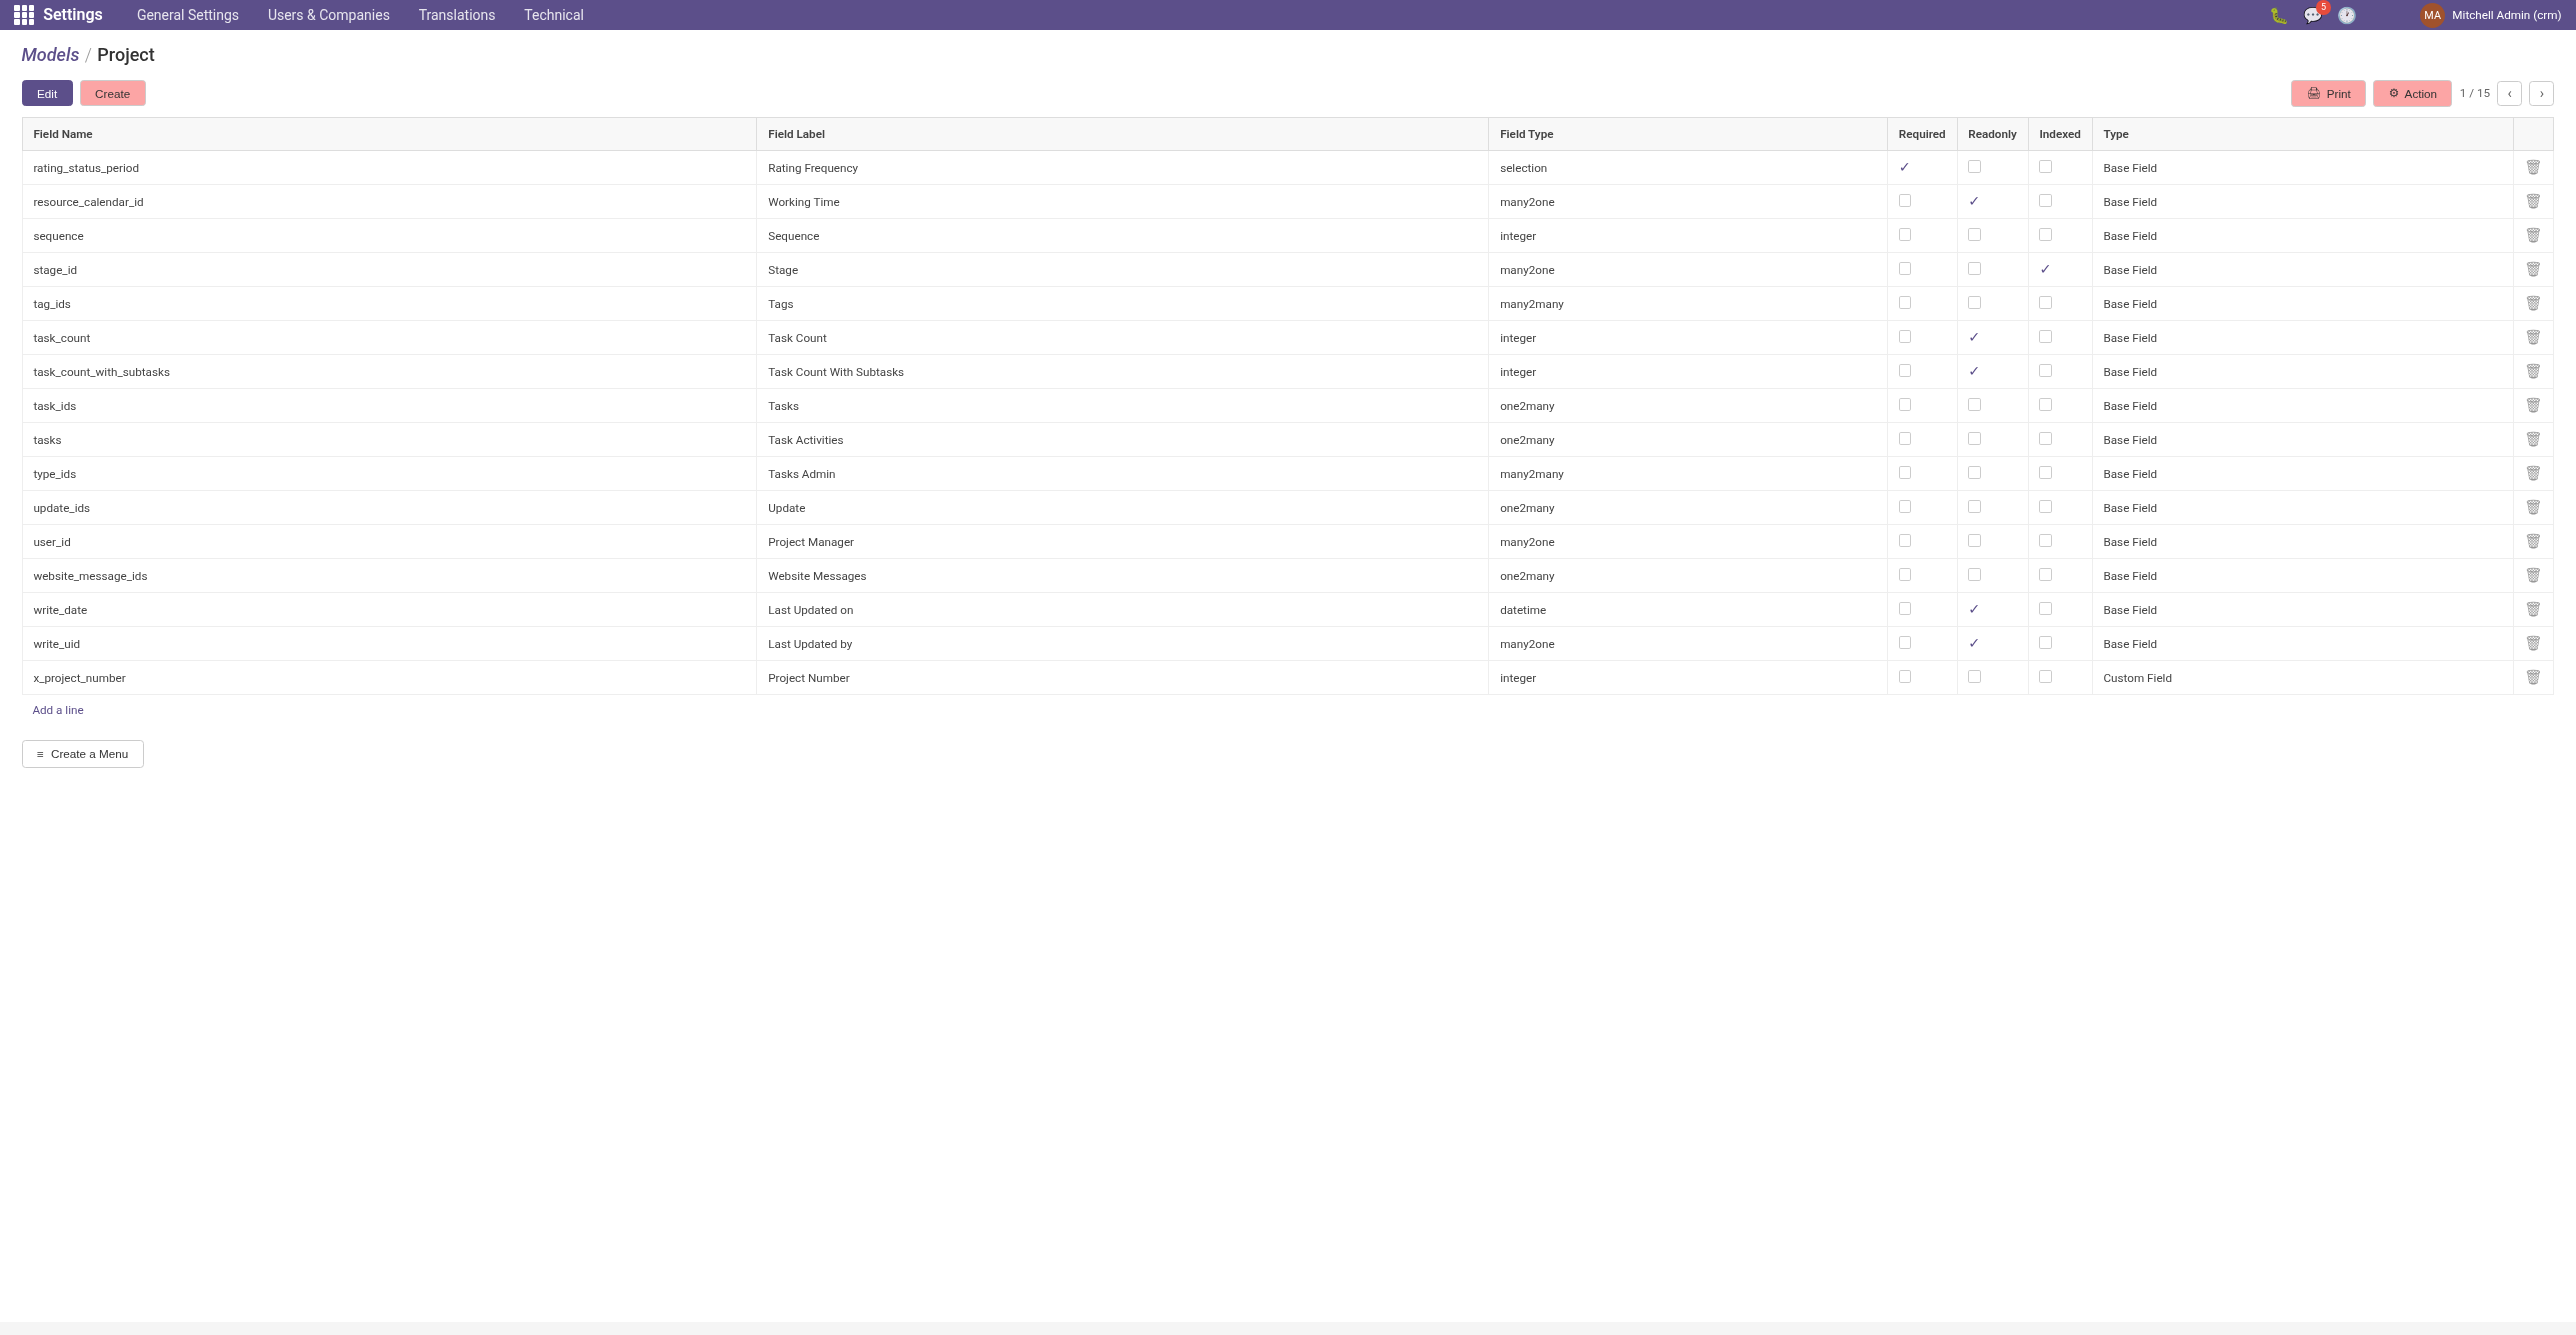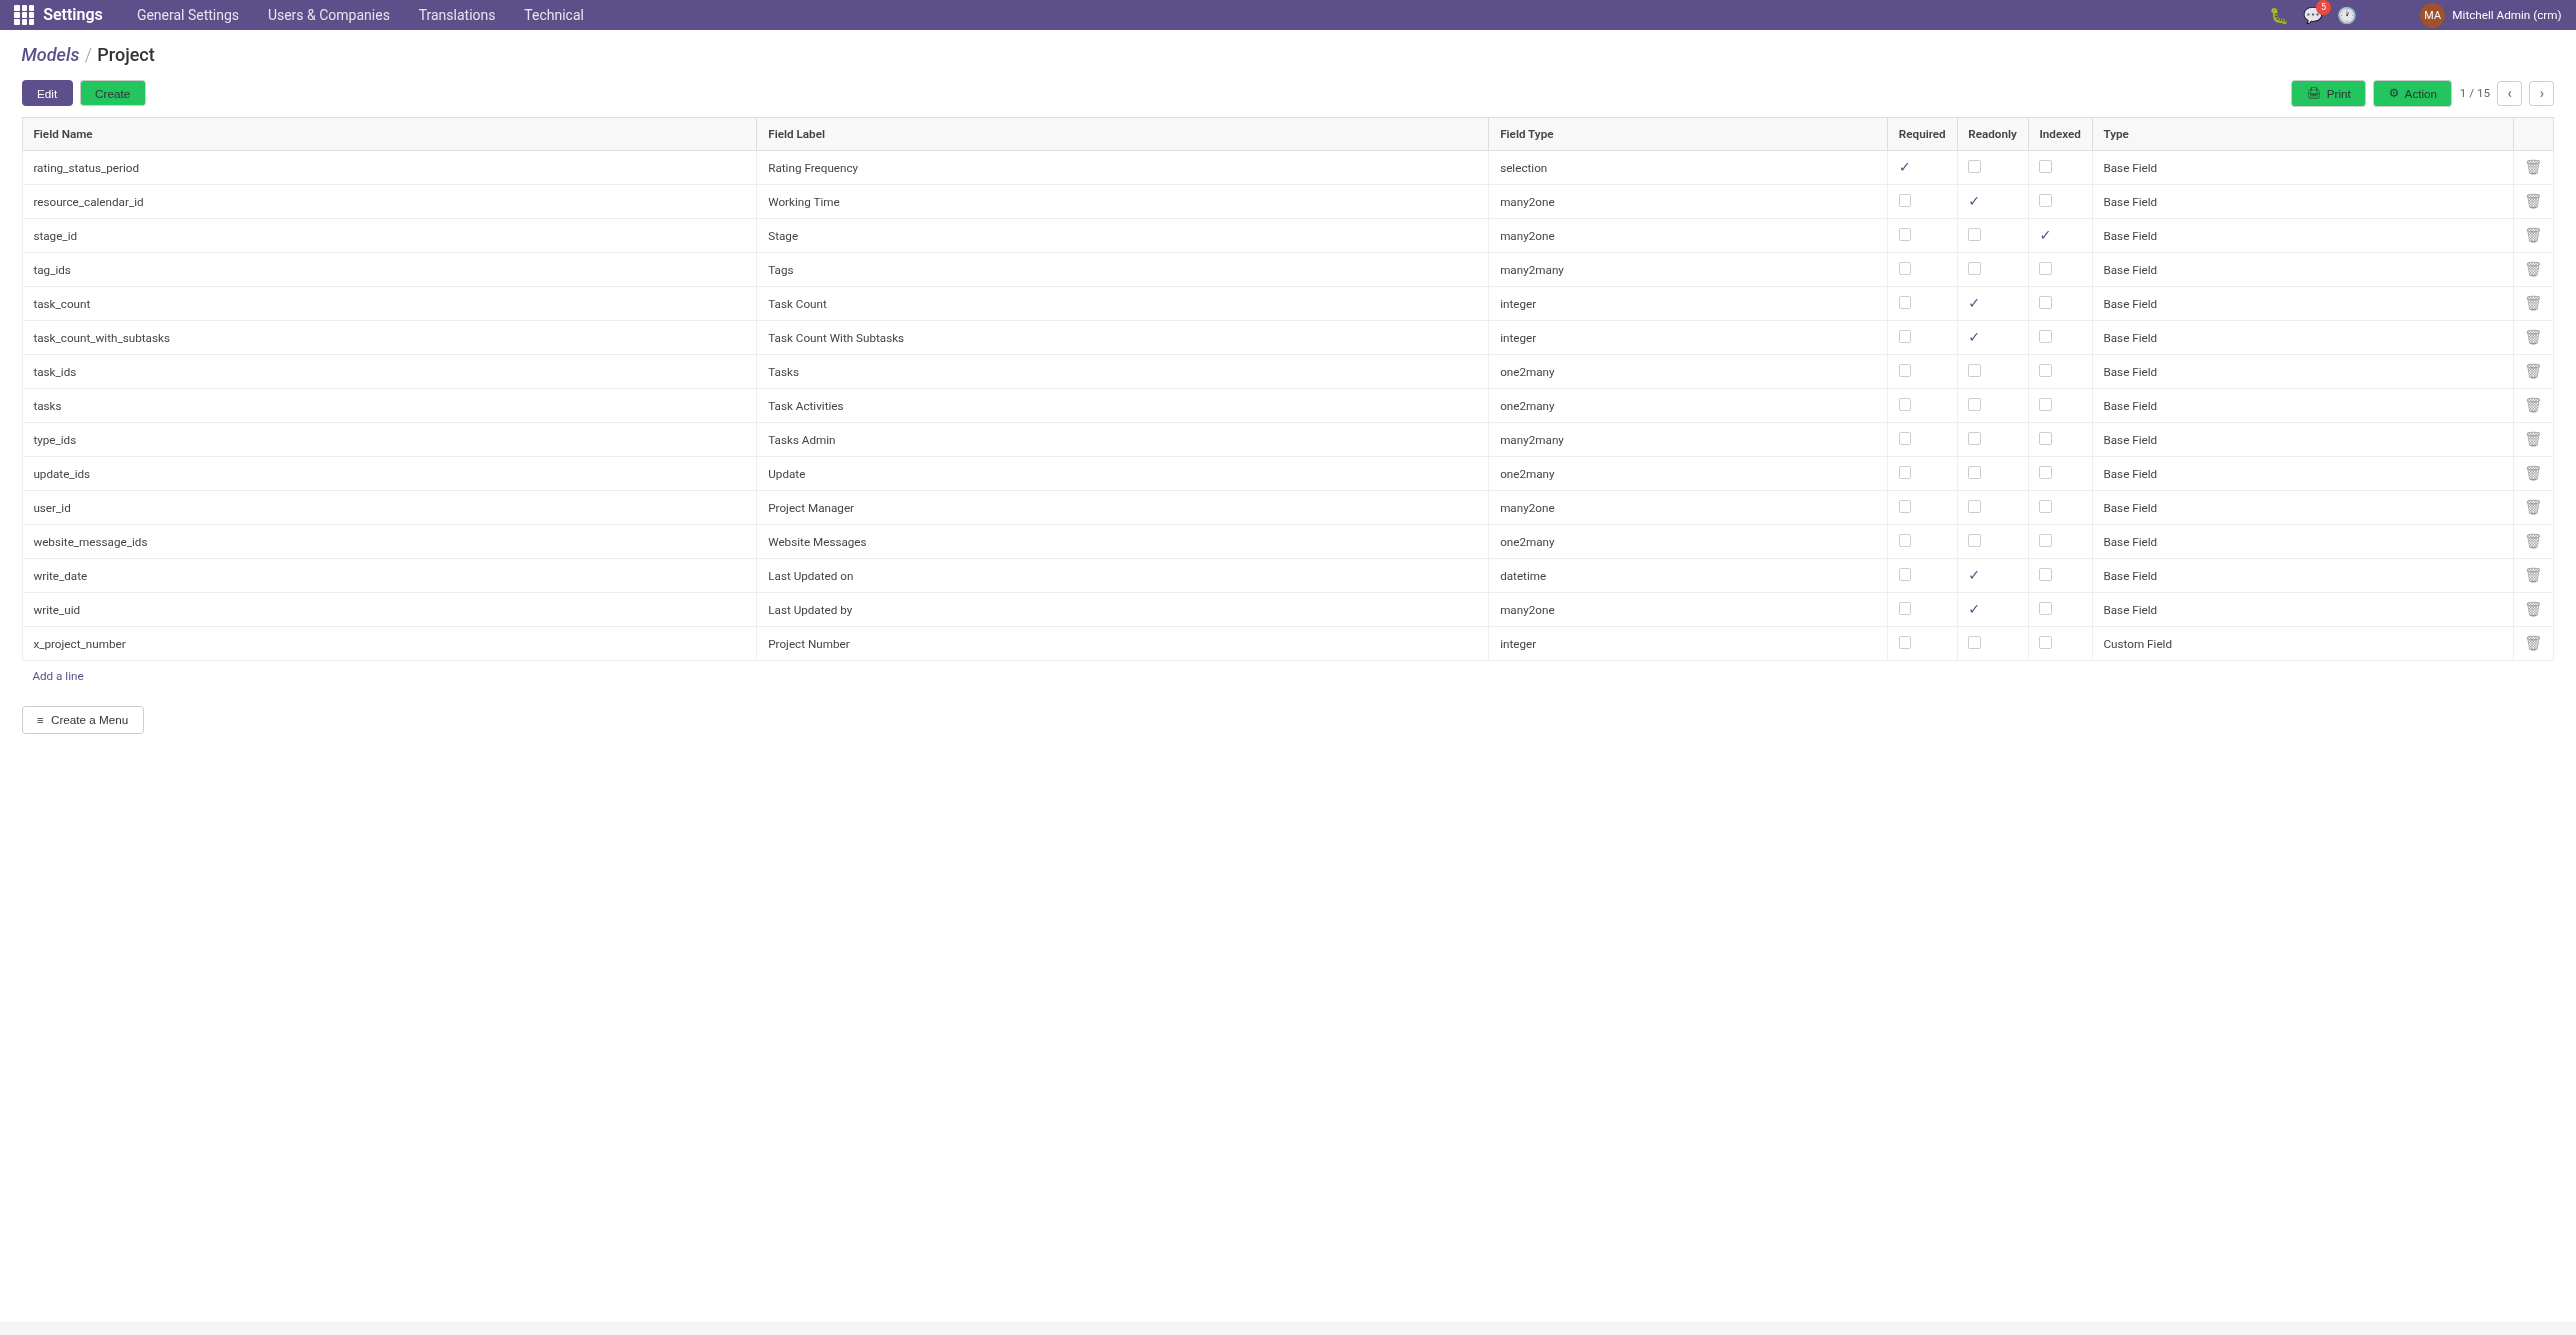--- a/index.html
+++ b/index.html
@@ -122,21 +122,21 @@
       align-items: center;
       padding: 7.2px 21.6px 10.8px;
       gap: 7.2px;
     }
     .btn {
       padding: 5.4px 14.4px;
       border: 0.9px solid #ccc;
       border-radius: 3.6px;
       cursor: pointer;
       font-size: 11.7px;
-      background: #22c55e;
+      background: #fca5a5;
       color: #333;
       display: flex;
       align-items: center;
       gap: 5.4px;
     }
     .btn-primary {
       background: #5c4f8a;
       color: white;
       border-color: #5c4f8a;
     }
@@ -347,20 +347,30 @@
     <td>resource_calendar_id</td>
     <td>Working Time</td>
     <td>many2one</td>
     <td class="checkbox-cell"><span class="checkbox-empty"></span></td>
     <td class="checkbox-cell"><span class="check-icon">✓</span></td>
     <td class="checkbox-cell"><span class="checkbox-empty"></span></td>
     <td>Base Field</td>
     <td style="text-align:center;"><span class="delete-icon">🗑</span></td>
   </tr>
             <tr>
+    <td>sequence</td>
+    <td>Sequence</td>
+    <td>integer</td>
+    <td class="checkbox-cell"><span class="checkbox-empty"></span></td>
+    <td class="checkbox-cell"><span class="checkbox-empty"></span></td>
+    <td class="checkbox-cell"><span class="checkbox-empty"></span></td>
+    <td>Base Field</td>
+    <td style="text-align:center;"><span class="delete-icon">🗑</span></td>
+  </tr>
+            <tr>
     <td>stage_id</td>
     <td>Stage</td>
     <td>many2one</td>
     <td class="checkbox-cell"><span class="checkbox-empty"></span></td>
     <td class="checkbox-cell"><span class="checkbox-empty"></span></td>
     <td class="checkbox-cell"><span class="check-icon">✓</span></td>
     <td>Base Field</td>
     <td style="text-align:center;"><span class="delete-icon">🗑</span></td>
   </tr>
             <tr>

